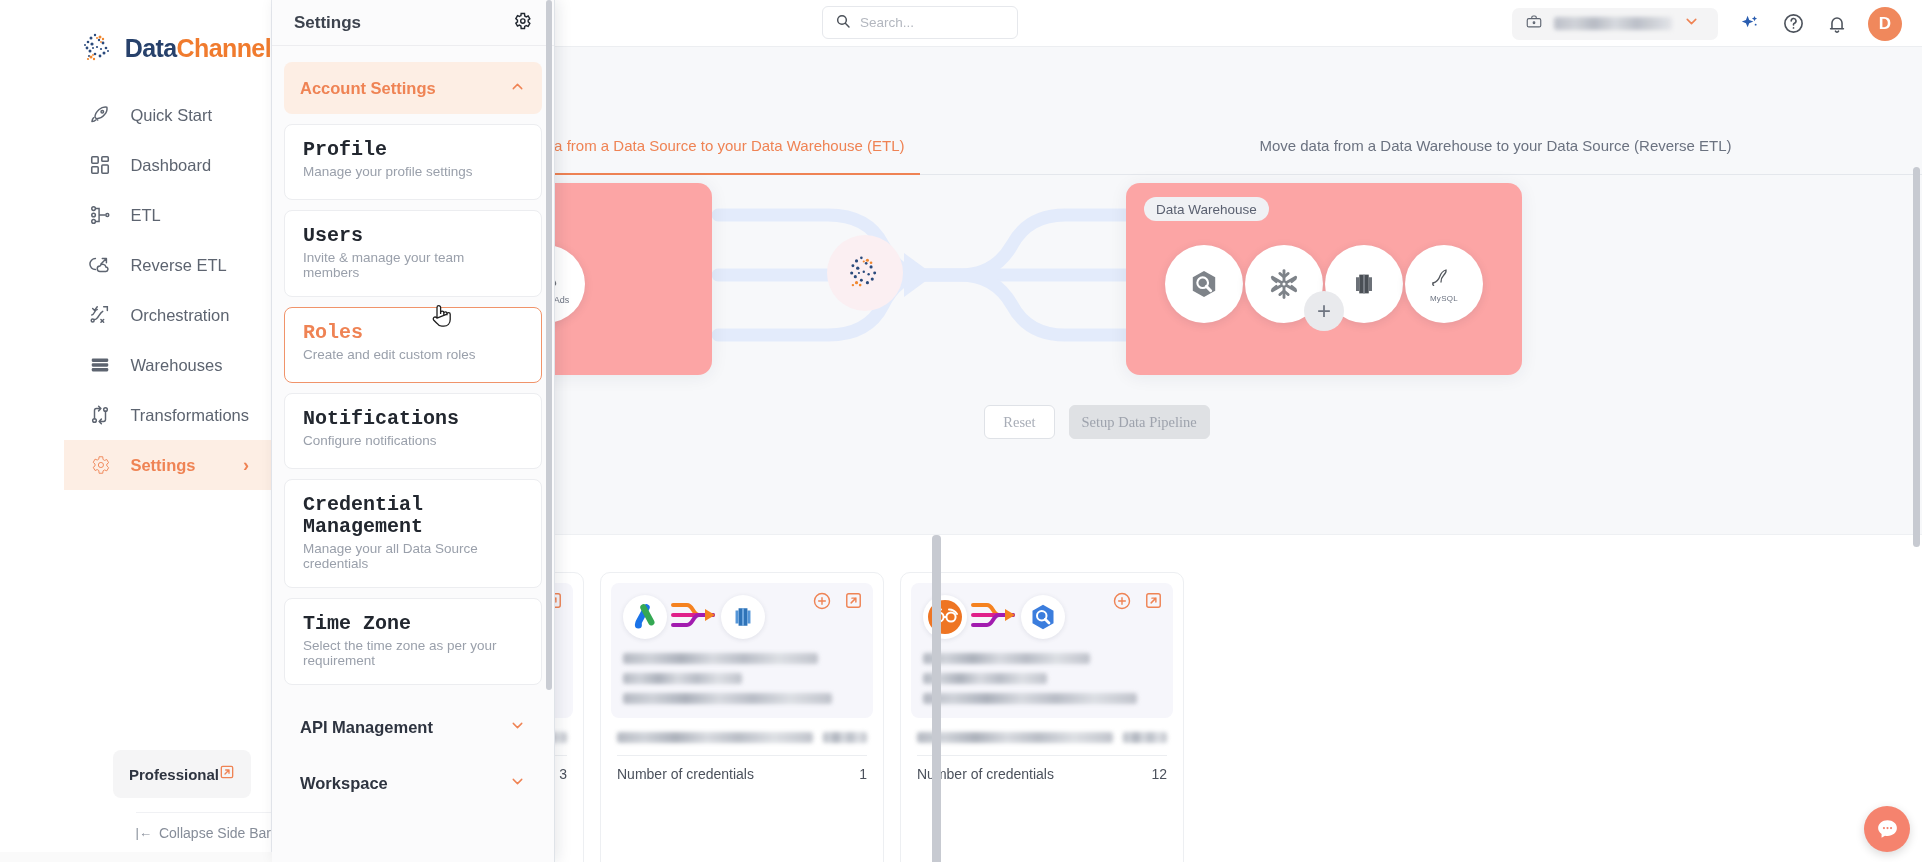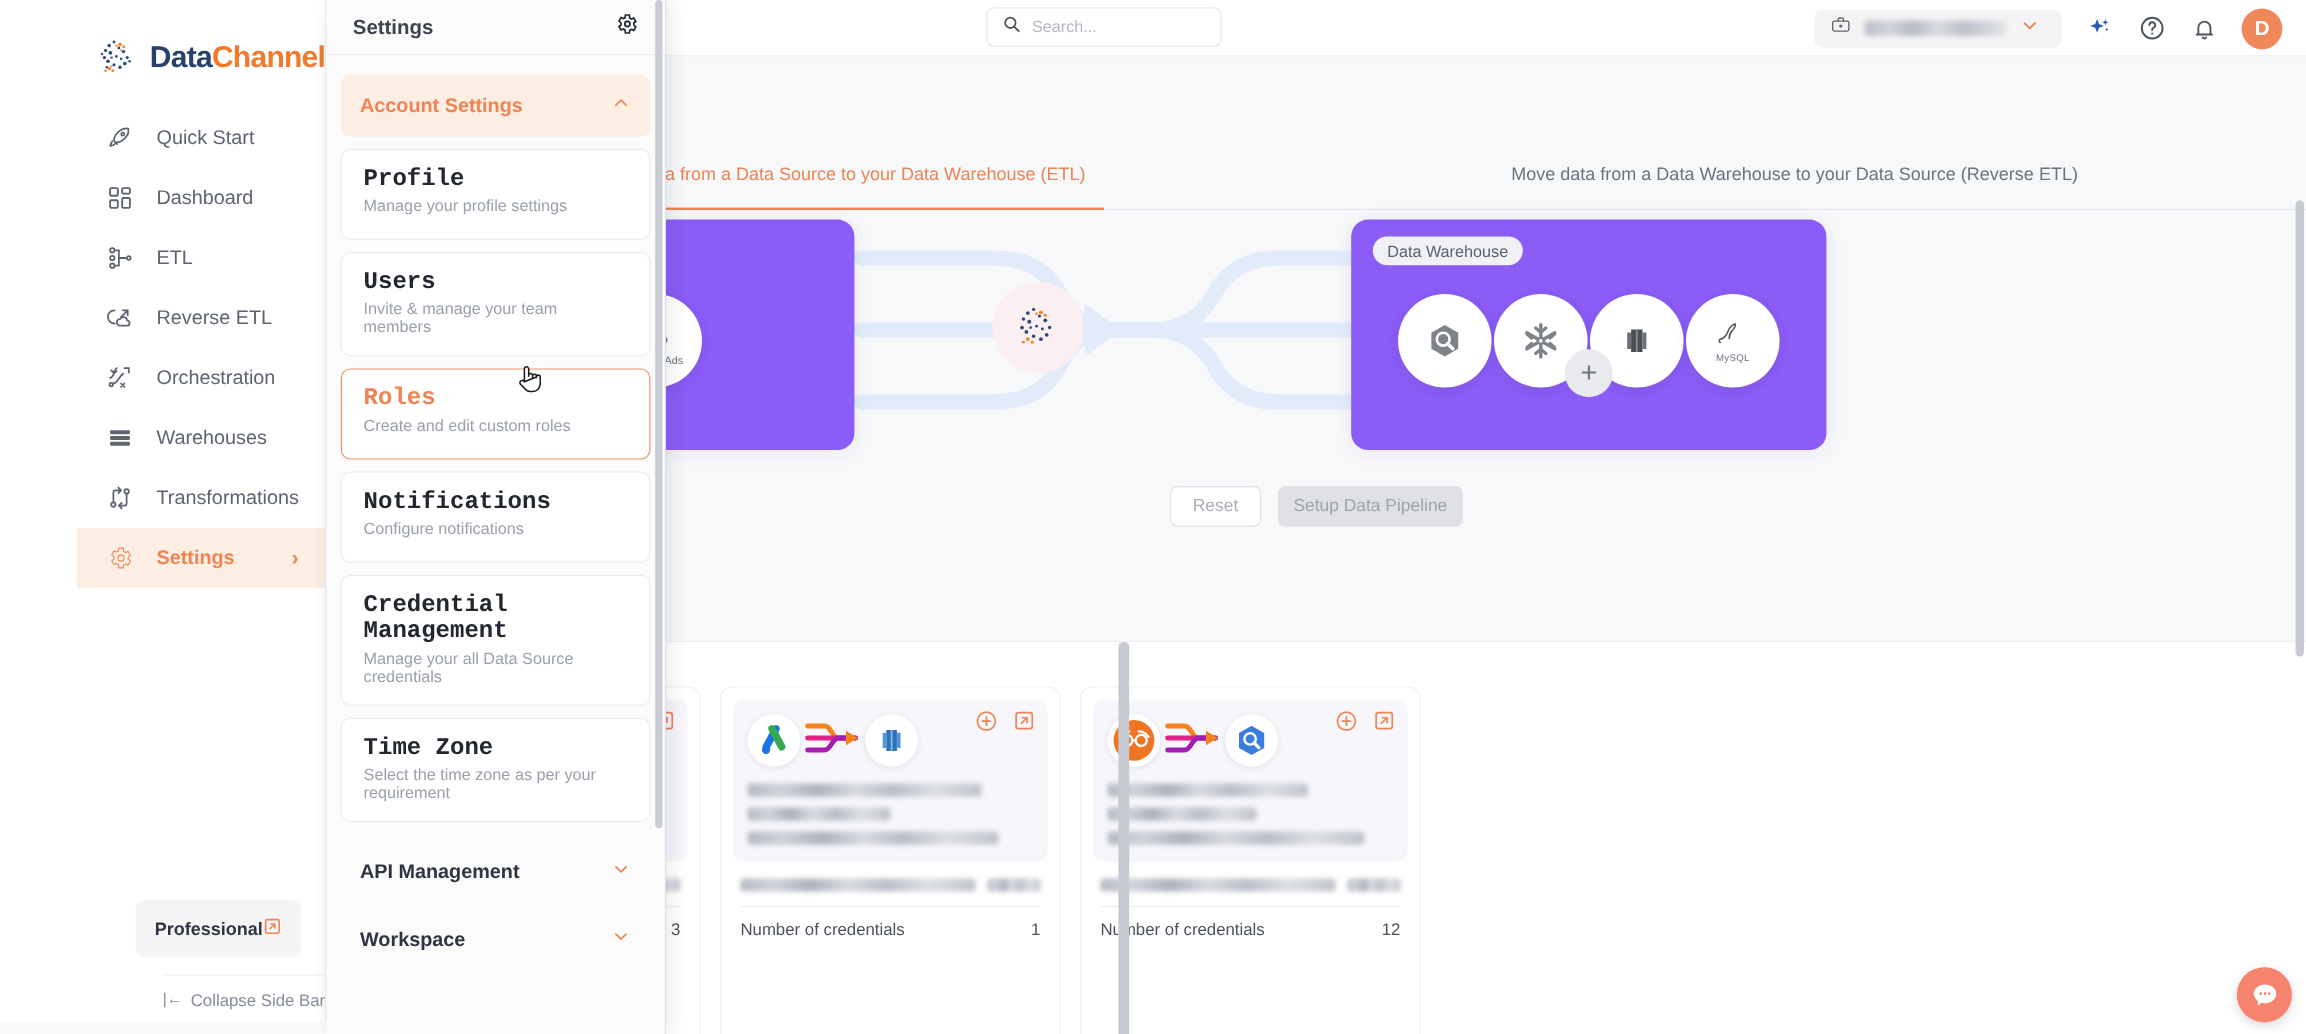--- a/index.html
+++ b/index.html
@@ -138,21 +138,21 @@
   }
   .tab.active { color: #ef8354; }
   .tab-underline {
     position: absolute; left: 28px; bottom: -1px; width: 620px; height: 2.5px; background: #ef8354;
   }
 
   .pipeline {
     position: relative; height: 212px; margin: 0 28px; background: transparent;
   }
   .node-card {
-    position:absolute; background:#8b5cf6; border-radius: 14px;
+    position:absolute; background:#fca5a5; border-radius: 14px;
     box-shadow: 0 2px 18px rgba(30,40,70,0.07);
   }
   .ds-card { left: 0px; top: 8px; width: 412px; height: 192px; }
   .dw-card { left: 826px; top: 8px; width: 396px; height: 192px; }
   .node-label {
     position: absolute; left: 18px; top: 14px; height: 24px; padding: 0 12px;
     background: #f0f1f4; border-radius: 14px; color: #5a6070; font-size: 13.5px;
     display:flex; align-items:center;
   }
   .logo-row { position:absolute; left: 0; right: 0; top: 62px; display:flex; align-items:center; justify-content:center; gap: 2px; }
@@ -166,21 +166,21 @@
     position:absolute; width: 40px; height: 40px; border-radius: 50%;
     background: #e9eaed; display:flex; align-items:center; justify-content:center;
     color:#6f7581; font-size: 24px; line-height:1;
   }
   .center-hub {
     position:absolute; left: 527px; top: 60px; width: 76px; height: 76px;
     border-radius: 50%; background: #fbeff2;
     display:flex; align-items:center; justify-content:center;
   }
 
-  .actions { display:flex; justify-content:center; gap: 14px; margin-top: 18px; }
+  .actions { display:flex; justify-content:center; gap: 14px; margin-top: 18px; font-family: Liberation Serif, serif; }
   .btn {
     height: 34px; border-radius: 6px; display:flex; align-items:center; justify-content:center;
     font-size: 14.5px; padding: 0 18px; cursor: pointer;
   }
   .btn-reset { background:#fff; border: 1px solid #dfe2e7; color: #a8adb7; }
   .btn-setup { background:#dfe1e4; border: 1px solid #dfe1e4; color: #9ea3ad; padding: 0 12px; }
 
   
   .cards-strip {
     position: absolute; left: 0; right: 0; top: 487px; bottom: 0;

